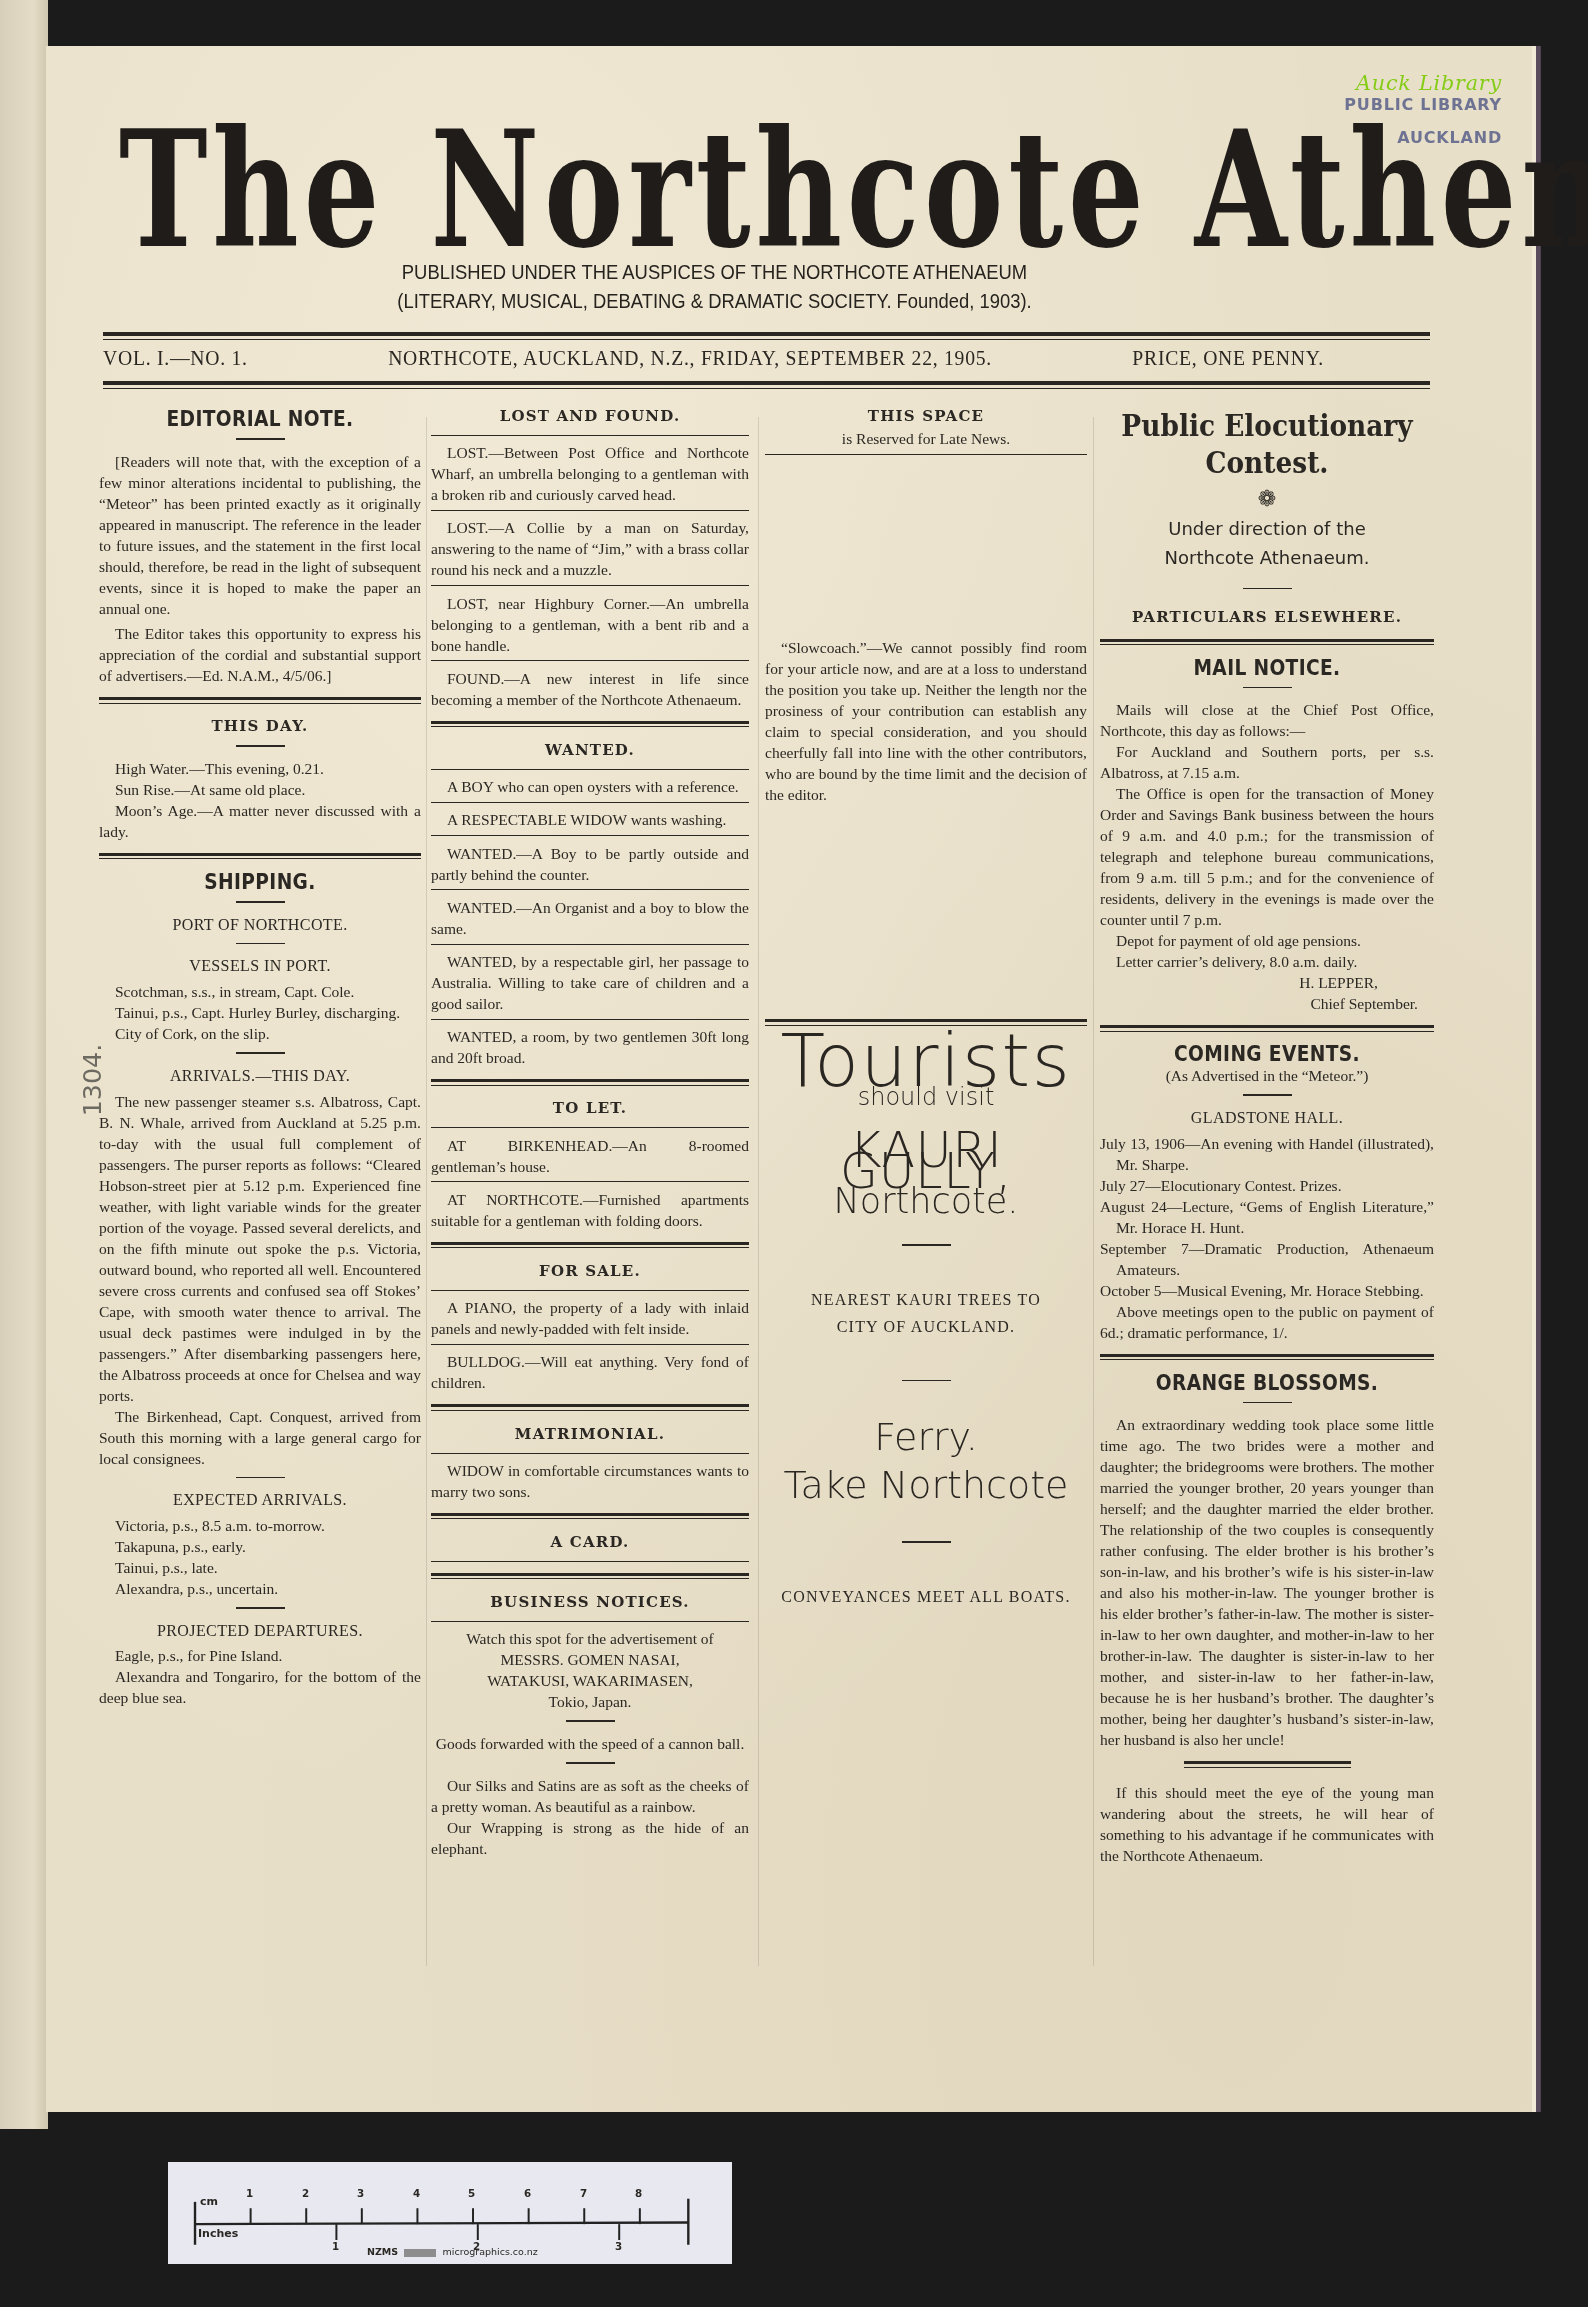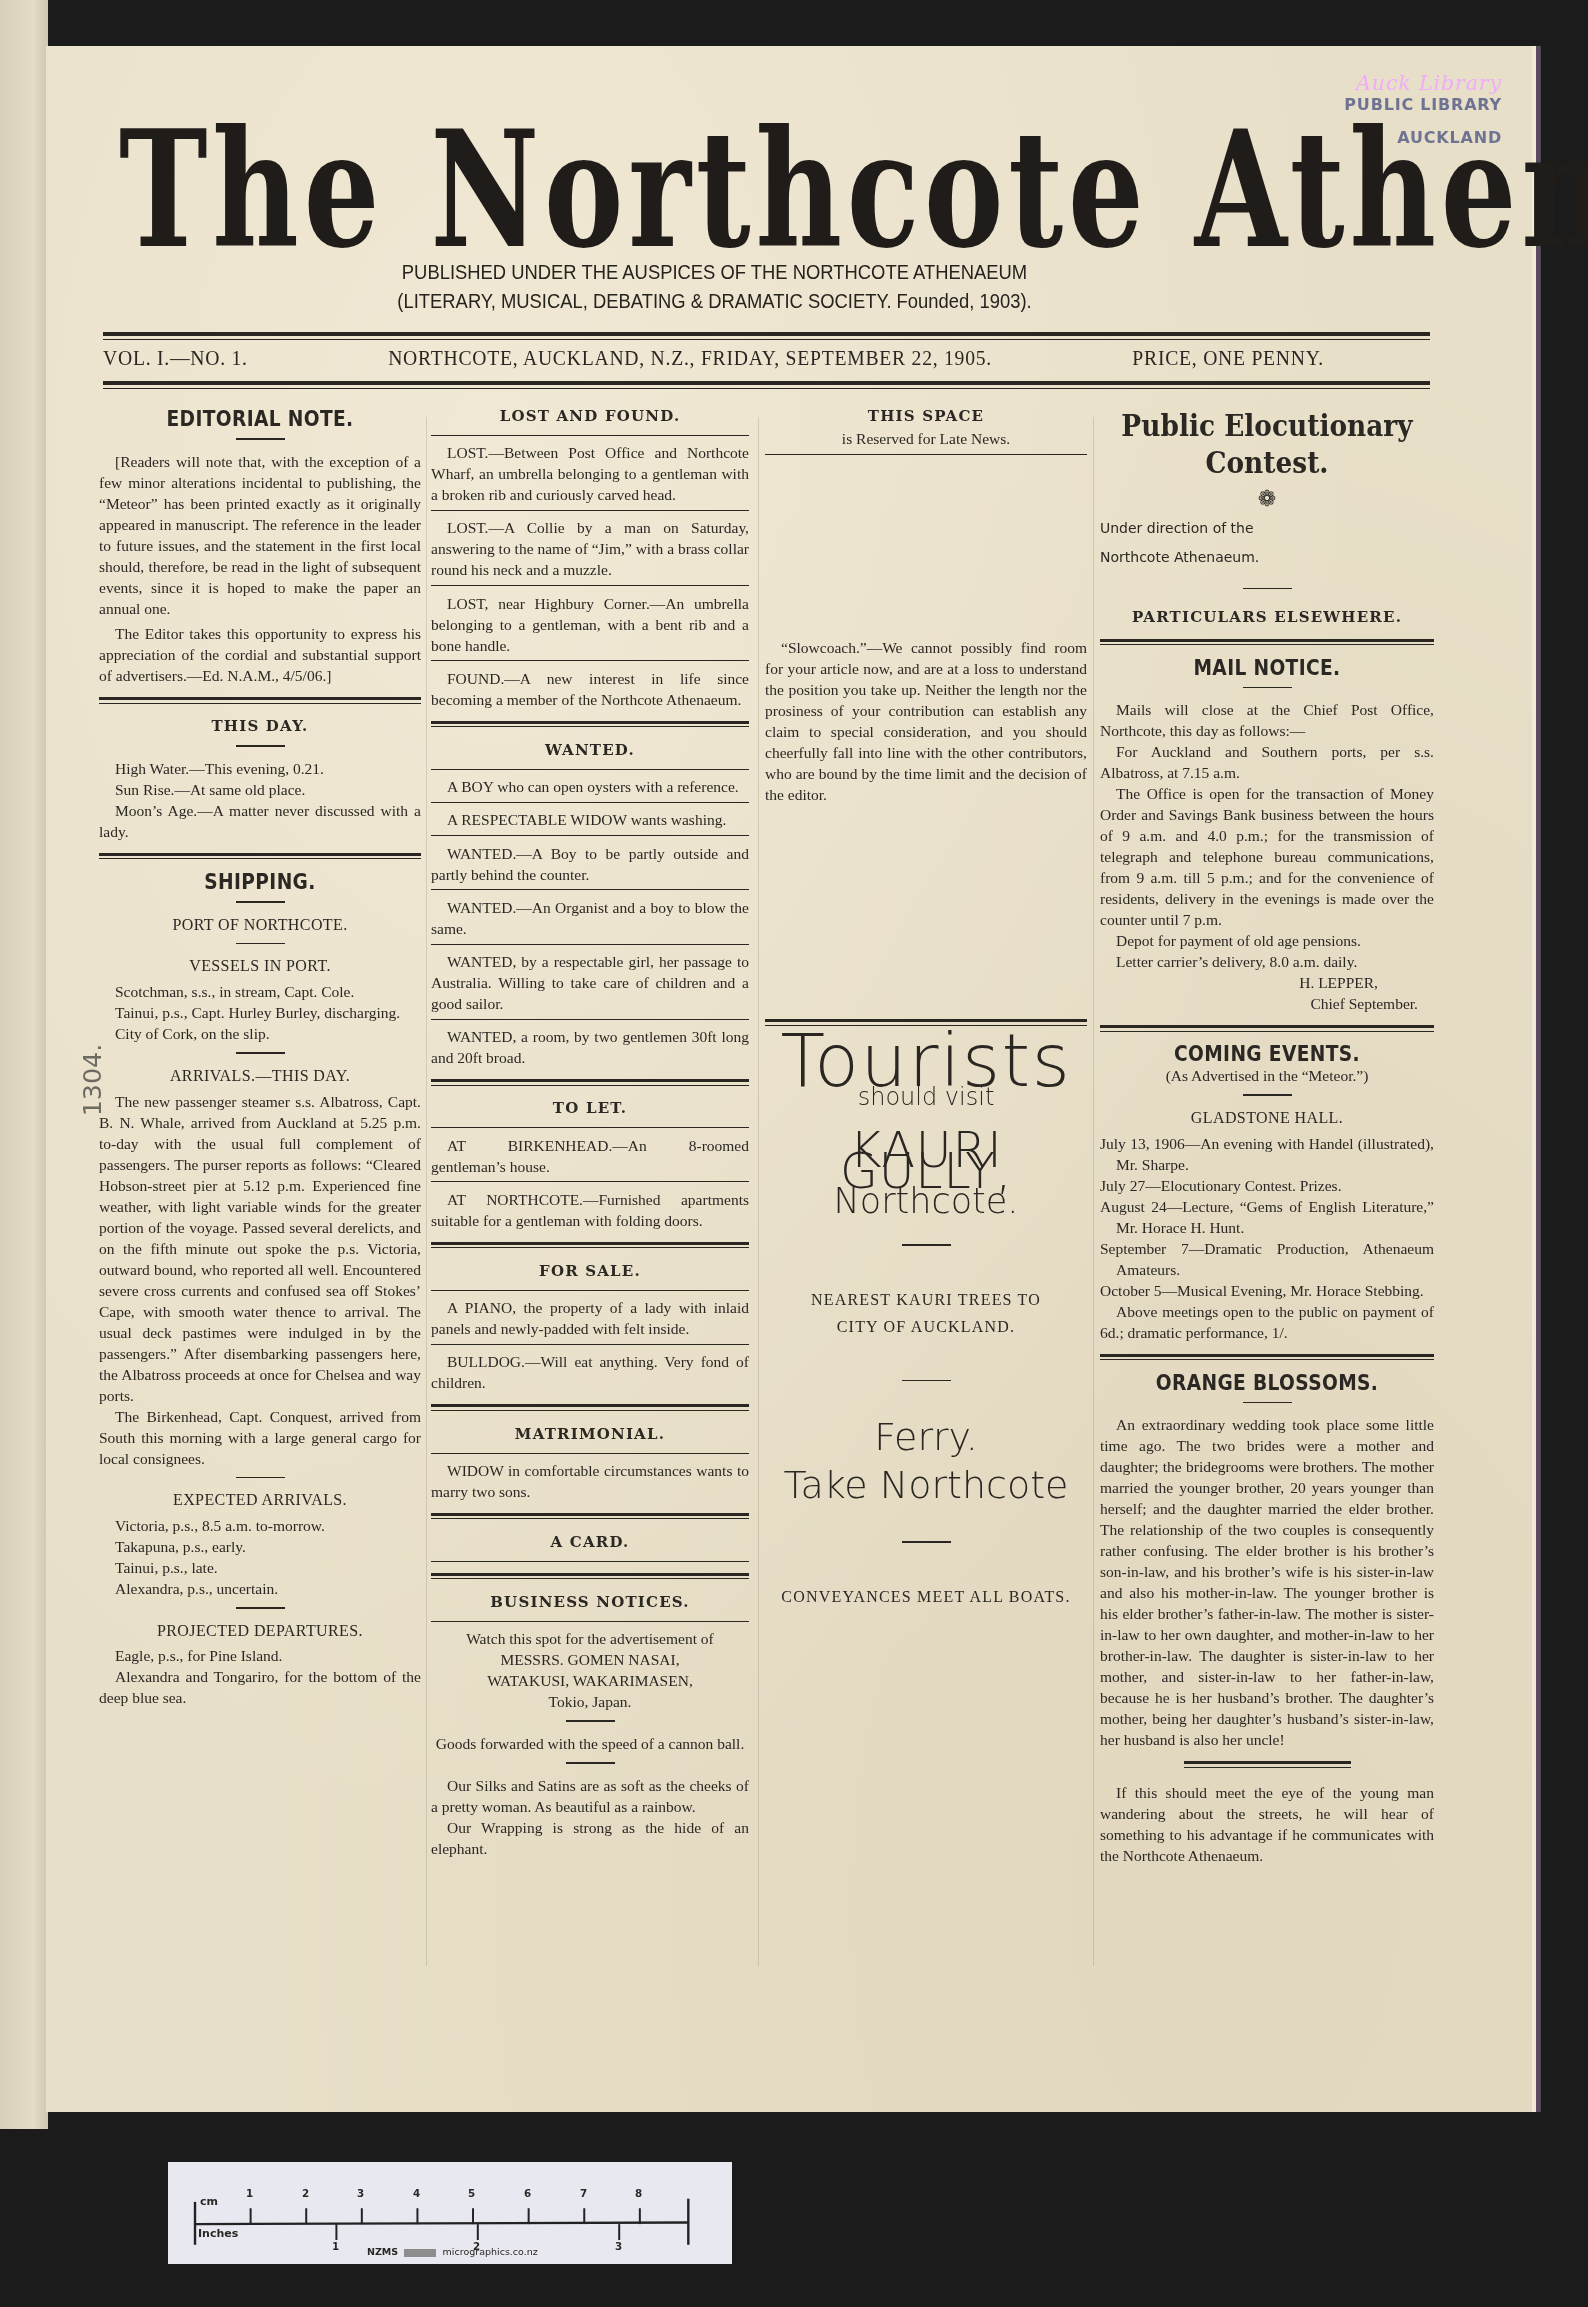--- a/index.html
+++ b/index.html
@@ -23,21 +23,21 @@
   }
   .spine-note {
     position:absolute; left:56px; top:1065px; transform:rotate(-90deg);
     font-family:"DejaVu Sans", sans-serif; font-size:25.4px; color:#6d6a62;
   }
   .stamp {
     position:absolute; right:87px; top:71px; text-align:right;
     font-family:"DejaVu Sans", sans-serif; font-weight:bold; color:#6f7393;
     letter-spacing:0.8px;
   }
-  .stamp .pencil { font-family:"DejaVu Serif", serif; font-style:italic; font-weight:normal; color:#f0abfc; font-size:20.7px; }
+  .stamp .pencil { font-family:"DejaVu Serif", serif; font-style:italic; font-weight:normal; color:#84cc16; font-size:20.7px; }
   .stamp .l1 { font-size:16px; }
   .stamp .l2 { font-size:16px; margin-top:14.3px; }
 
   .masthead {
     position:absolute; left:119px; top:95px; width:1319px; text-align:center;
     font-family:"DejaVu Serif", serif; font-weight:bold; font-size:119px;
     letter-spacing:4.8px; transform:scaleY(1.35); transform-origin:top center;
     color:#1f1c19; white-space:nowrap;
   }
   .subtitle {
@@ -66,21 +66,21 @@
   .h-caps { font-family:"Liberation Serif", serif; text-align:center; font-size:16px; letter-spacing:0.4px; margin:4.8px 0 4.8px; }
   .short { width:49px; height:1.6px; background:#2a2622; margin:8px auto 11px; }
   .thin { border-top:1.2px solid #2a2622; margin:4.8px 0 6.4px; }
   .dbl { border-top:3.2px solid #2a2622; border-bottom:0.8px solid #2a2622; height:2.4px; margin:11px 0 12.7px; }
   p { margin:0 0 4.8px; text-indent:16px; }
   p.center { text-align:center; text-indent:0; }
   .sub-item { padding-left:16px; text-indent:-16px; margin:0; }
 
   .big-head { font-family:"DejaVu Serif", serif; font-weight:bold; font-size:30px; line-height:37px; text-align:center; transform:scaleX(0.88); margin:6.4px 0 4.8px; }
   .rose { text-align:center; font-size:22px; margin:6.4px 0 4.8px; }
-  .sans-mid { font-family:"DejaVu Sans", sans-serif; text-align:left; font-size:14px; line-height:29px; }
+  .sans-mid { font-family:"DejaVu Sans", sans-serif; text-align:center; font-size:18px; line-height:29px; }
   .deco { font-family:"DejaVu Sans", sans-serif; font-weight:200; text-align:center; color:#2a2622; }
   .deco.tourists { font-size:73px; letter-spacing:1.6px; margin-top:24px; }
   .deco.visit { font-size:24px; margin-top:16px; }
   .deco.kauri { font-size:49px; margin-top:32px; letter-spacing:0.8px; }
   .deco.northcote { font-size:35px; margin-top:9.5px; }
   .deco.ferry { font-size:38px; line-height:48px; }
   .serif-caps { font-family:"Liberation Serif", serif; font-size:16px; letter-spacing:1.2px; text-align:center; line-height:27px; }
 
   .ruler-wrap { position:absolute; left:168px; top:2162px; width:564px; height:102px; background:#e7e8f0; }
   .ruler-svg { position:absolute; left:0; top:0; }

